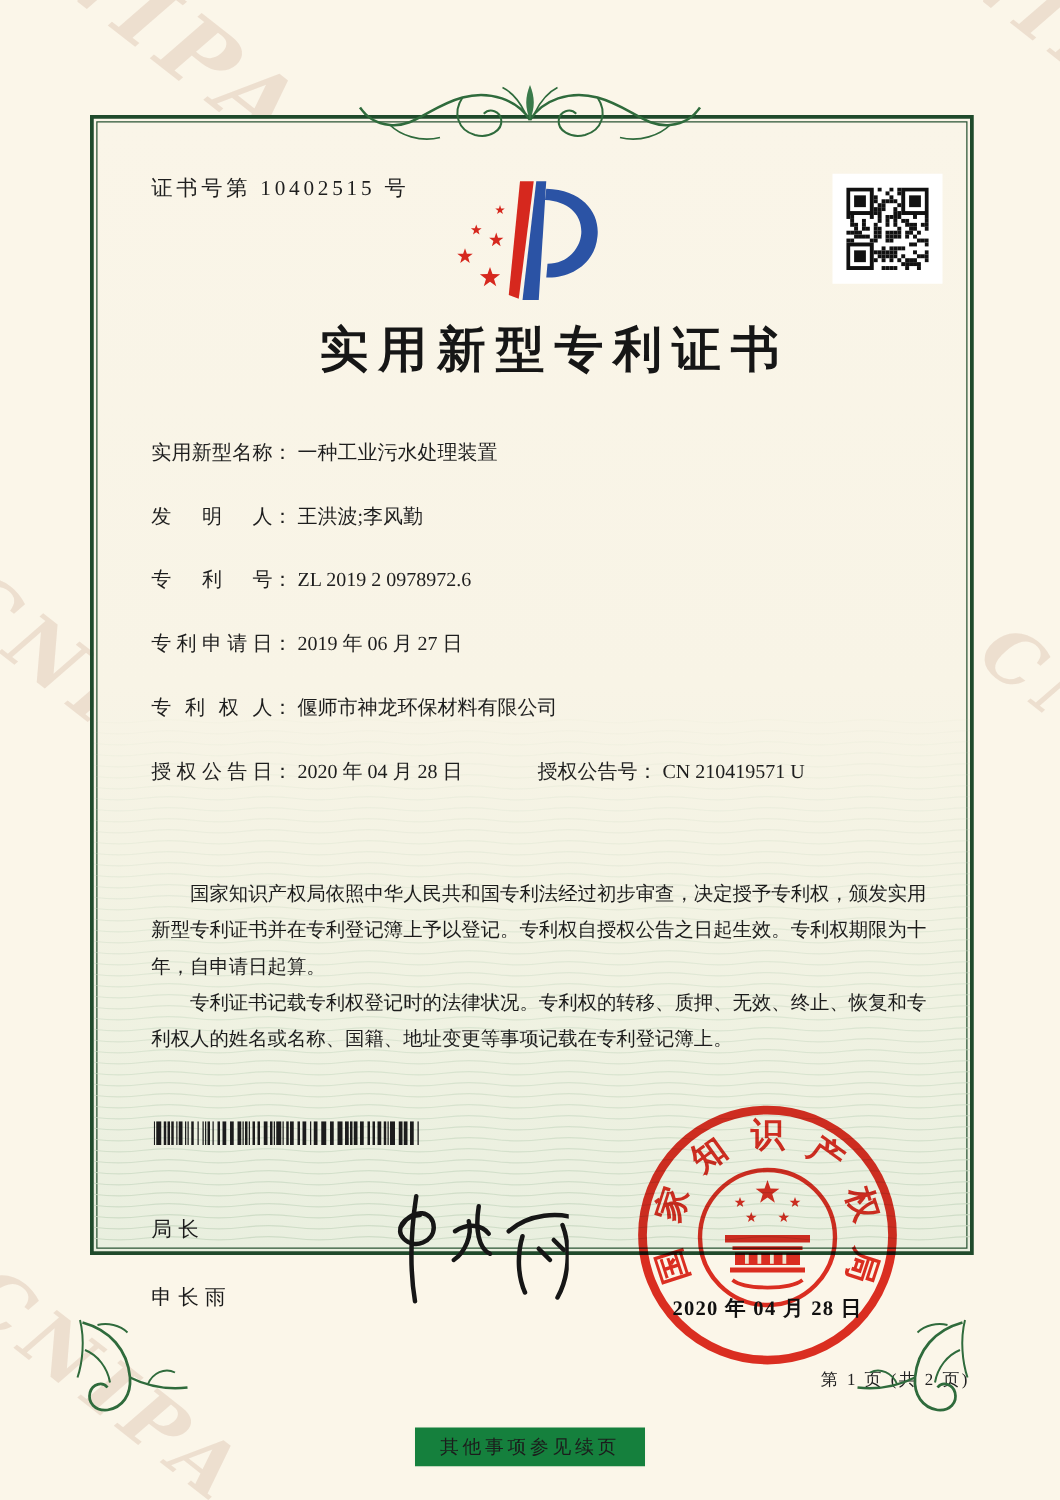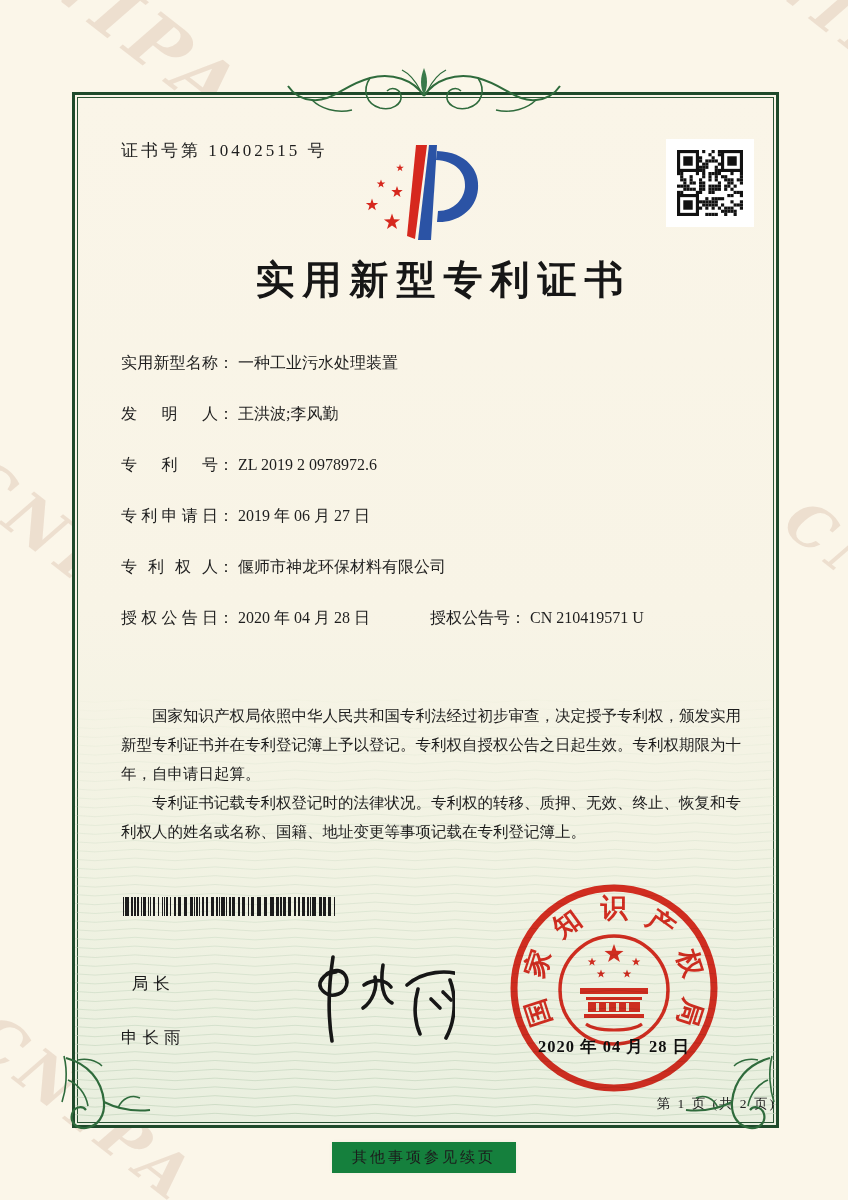--- a/index.html
+++ b/index.html
@@ -19,21 +19,21 @@
   .wm1 { left:-42px;  top:-34px;  font-size:74px; }
   .wm2 { left:228px;  top:150px;  font-size:62px; color:rgba(212,180,158,.26); }
   .wm3 { left:698px;  top:-28px;  font-size:62px; }
   .wm4 { left:512px;  top:346px;  font-size:60px; color:rgba(205,190,168,.40); }
   .wm5 { left:-62px;  top:516px;  font-size:64px; }
   .wm6 { left:766px;  top:556px;  font-size:58px; }
   .wm7 { left:296px;  top:768px;  font-size:68px; color:rgba(200,190,170,.26); }
   .wm8 { left:-48px;  top:1072px; font-size:62px; }
   
   .frame {
-    position:absolute; left:72px; top:92px; width:707px; height:1036px;
+    position:absolute; left:72px; top:92px; width:707px; height:912px;
     border:3px solid #1f4a2b;
     background:linear-gradient(180deg,#faf5e8 0%,#f8f4e6 50%,#f0f2e2 78%,#e9efdf 100%);
   }
   .frame-inner {
     position:absolute; left:2px; top:2px; right:2px; bottom:2px;
     border:1px solid #2a5435;
   }
   .waves { position:absolute; left:0; bottom:0; pointer-events:none; }
   
   .orn { position:absolute; pointer-events:none; }
@@ -66,21 +66,21 @@
   .fl2 { margin-left:56px; color:#1e1e1e;margin-top:16px; }
   
   .paras { position:absolute; left:46px; top:606px; width:620px; }
   .paras p {
     font-size:15.5px; line-height:29px; text-indent:2em; text-align:justify;
     color:#1c1c1c;
   }
   
   .barcode { position:absolute; left:48px; top:802px; }
   .sig-block { position:absolute; left:46px; top:878px; font-size:16.5px; color:#1a1a1a; }
-  .sig-block .line1 { letter-spacing:5px;text-align:center; }
+  .sig-block .line1 { letter-spacing:5px; }
   .sig-block .line2 { margin-top:32px; letter-spacing:5px; }
   .signature { position:absolute; left:150px; top:852px; }
   
   .page-ind {
     position:absolute; left:0; top:1000px; width:100%; text-align:right;
     font-size:13.5px; letter-spacing:2px; color:#222;
   }
   .note {
     position:absolute; left:50%; top:1142px; transform:translateX(-50%);
     background:#15803d; padding:6px 20px; font-size:15px; letter-spacing:3px;

